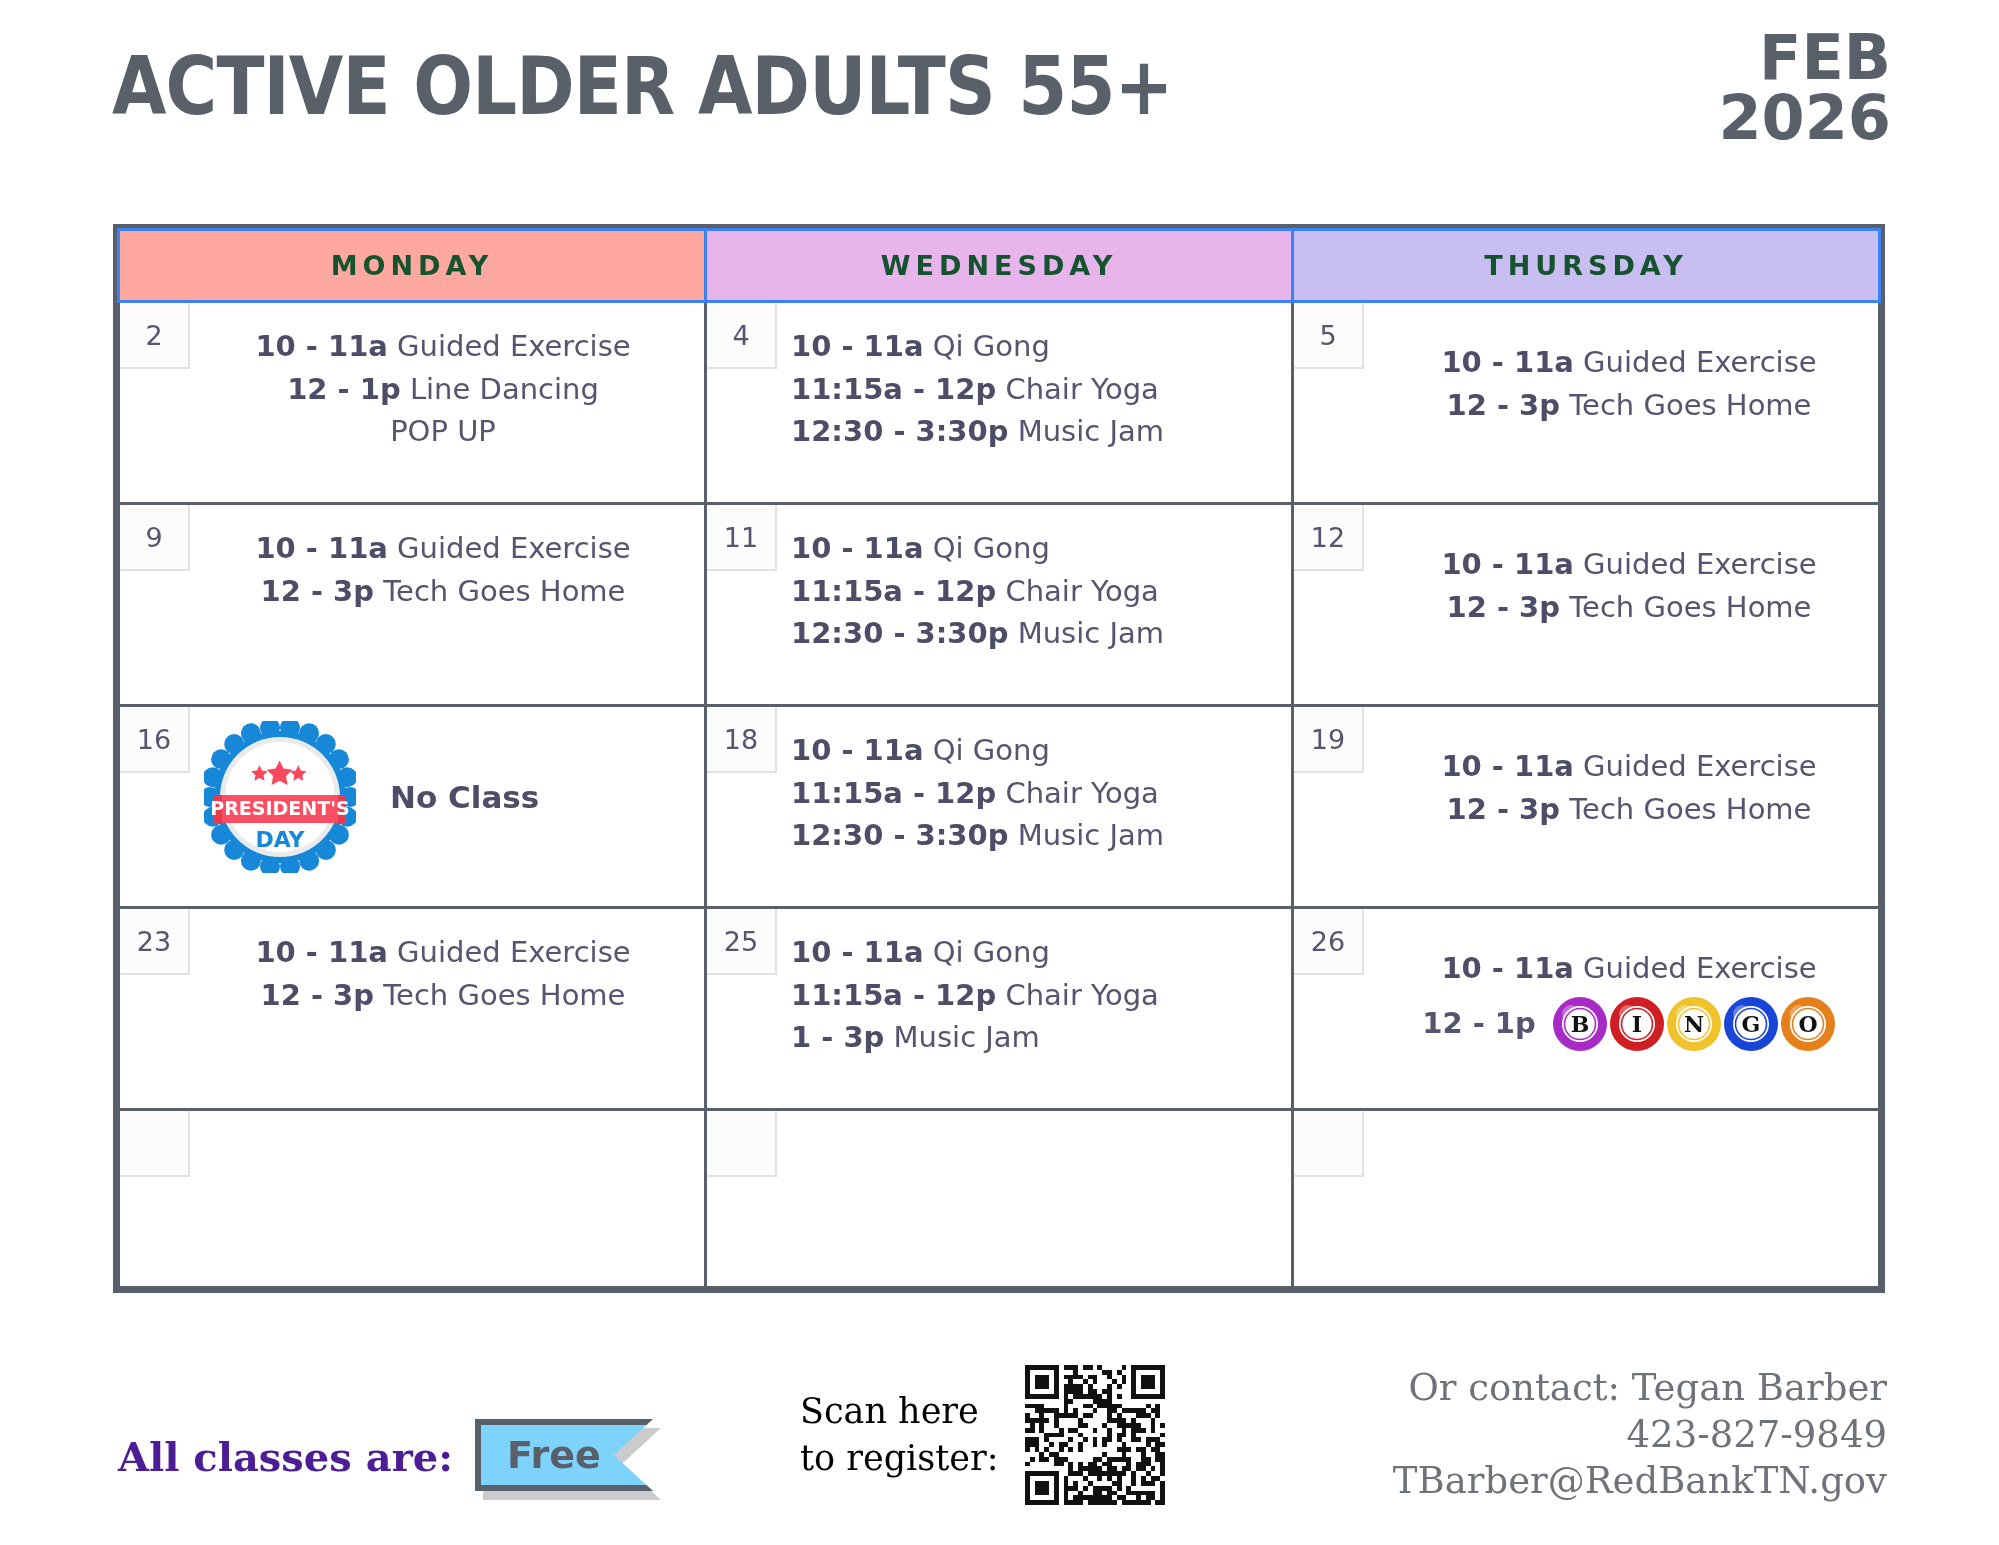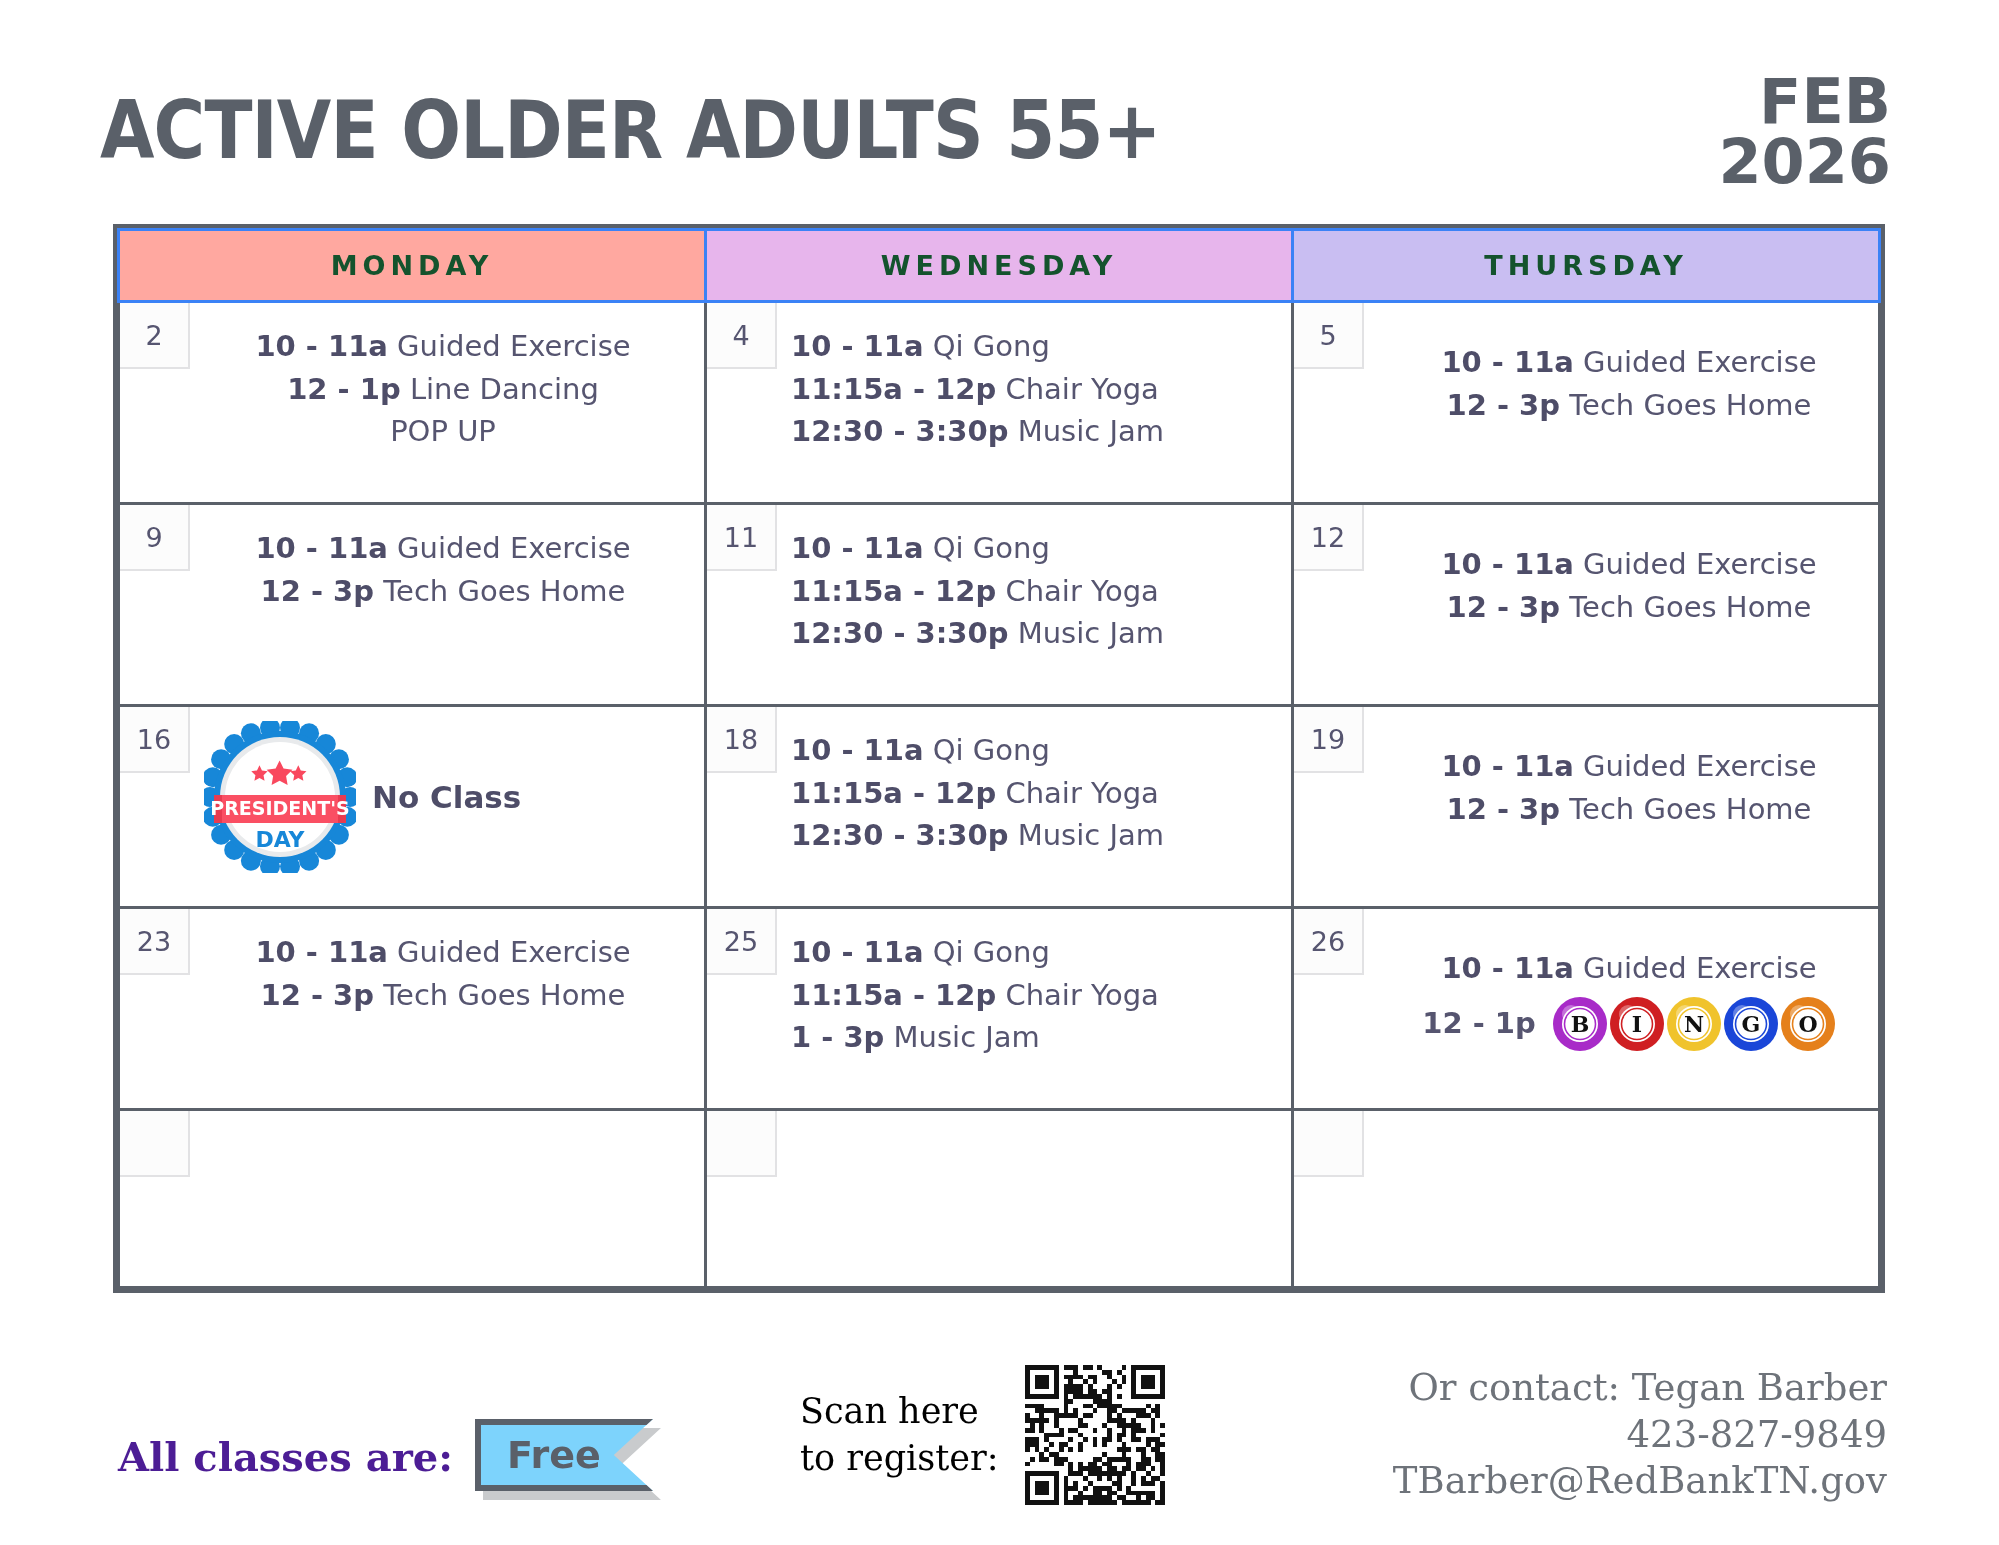--- a/index.html
+++ b/index.html
@@ -16,24 +16,23 @@
     position: relative;
     width: 1999px;
     height: 1545px;
     padding: 0;
   }
 
   
   .header {
     position: absolute;
     top: 18px;
-    left: 100px;
+    left: 112px;
     right: 108px;
     height: 170px;
-    margin-top: 44px;
   }
 
   .main-title {
     position: absolute;
     left: 0;
     top: 22px;
     font-family: "DejaVu Sans", sans-serif;
     font-weight: bold;
     font-size: 80px;
     letter-spacing: -1px;
@@ -137,21 +136,21 @@
   }
   .ev span { font-weight: normal; }
 
   .ev-plain { white-space: nowrap; }
 
   
   .pdrow {
     display: flex;
     align-items: center;
     padding: 14px 0 0 84px;
-    gap: 16px;
+    gap: 34px;
   }
 
   .badge-wrap { width: 152px; height: 152px; flex: 0 0 auto; }
 
   .noclass {
     font-family: "DejaVu Sans", sans-serif;
     font-weight: bold;
     font-size: 31px;
     color: #4e4d68;
   }

